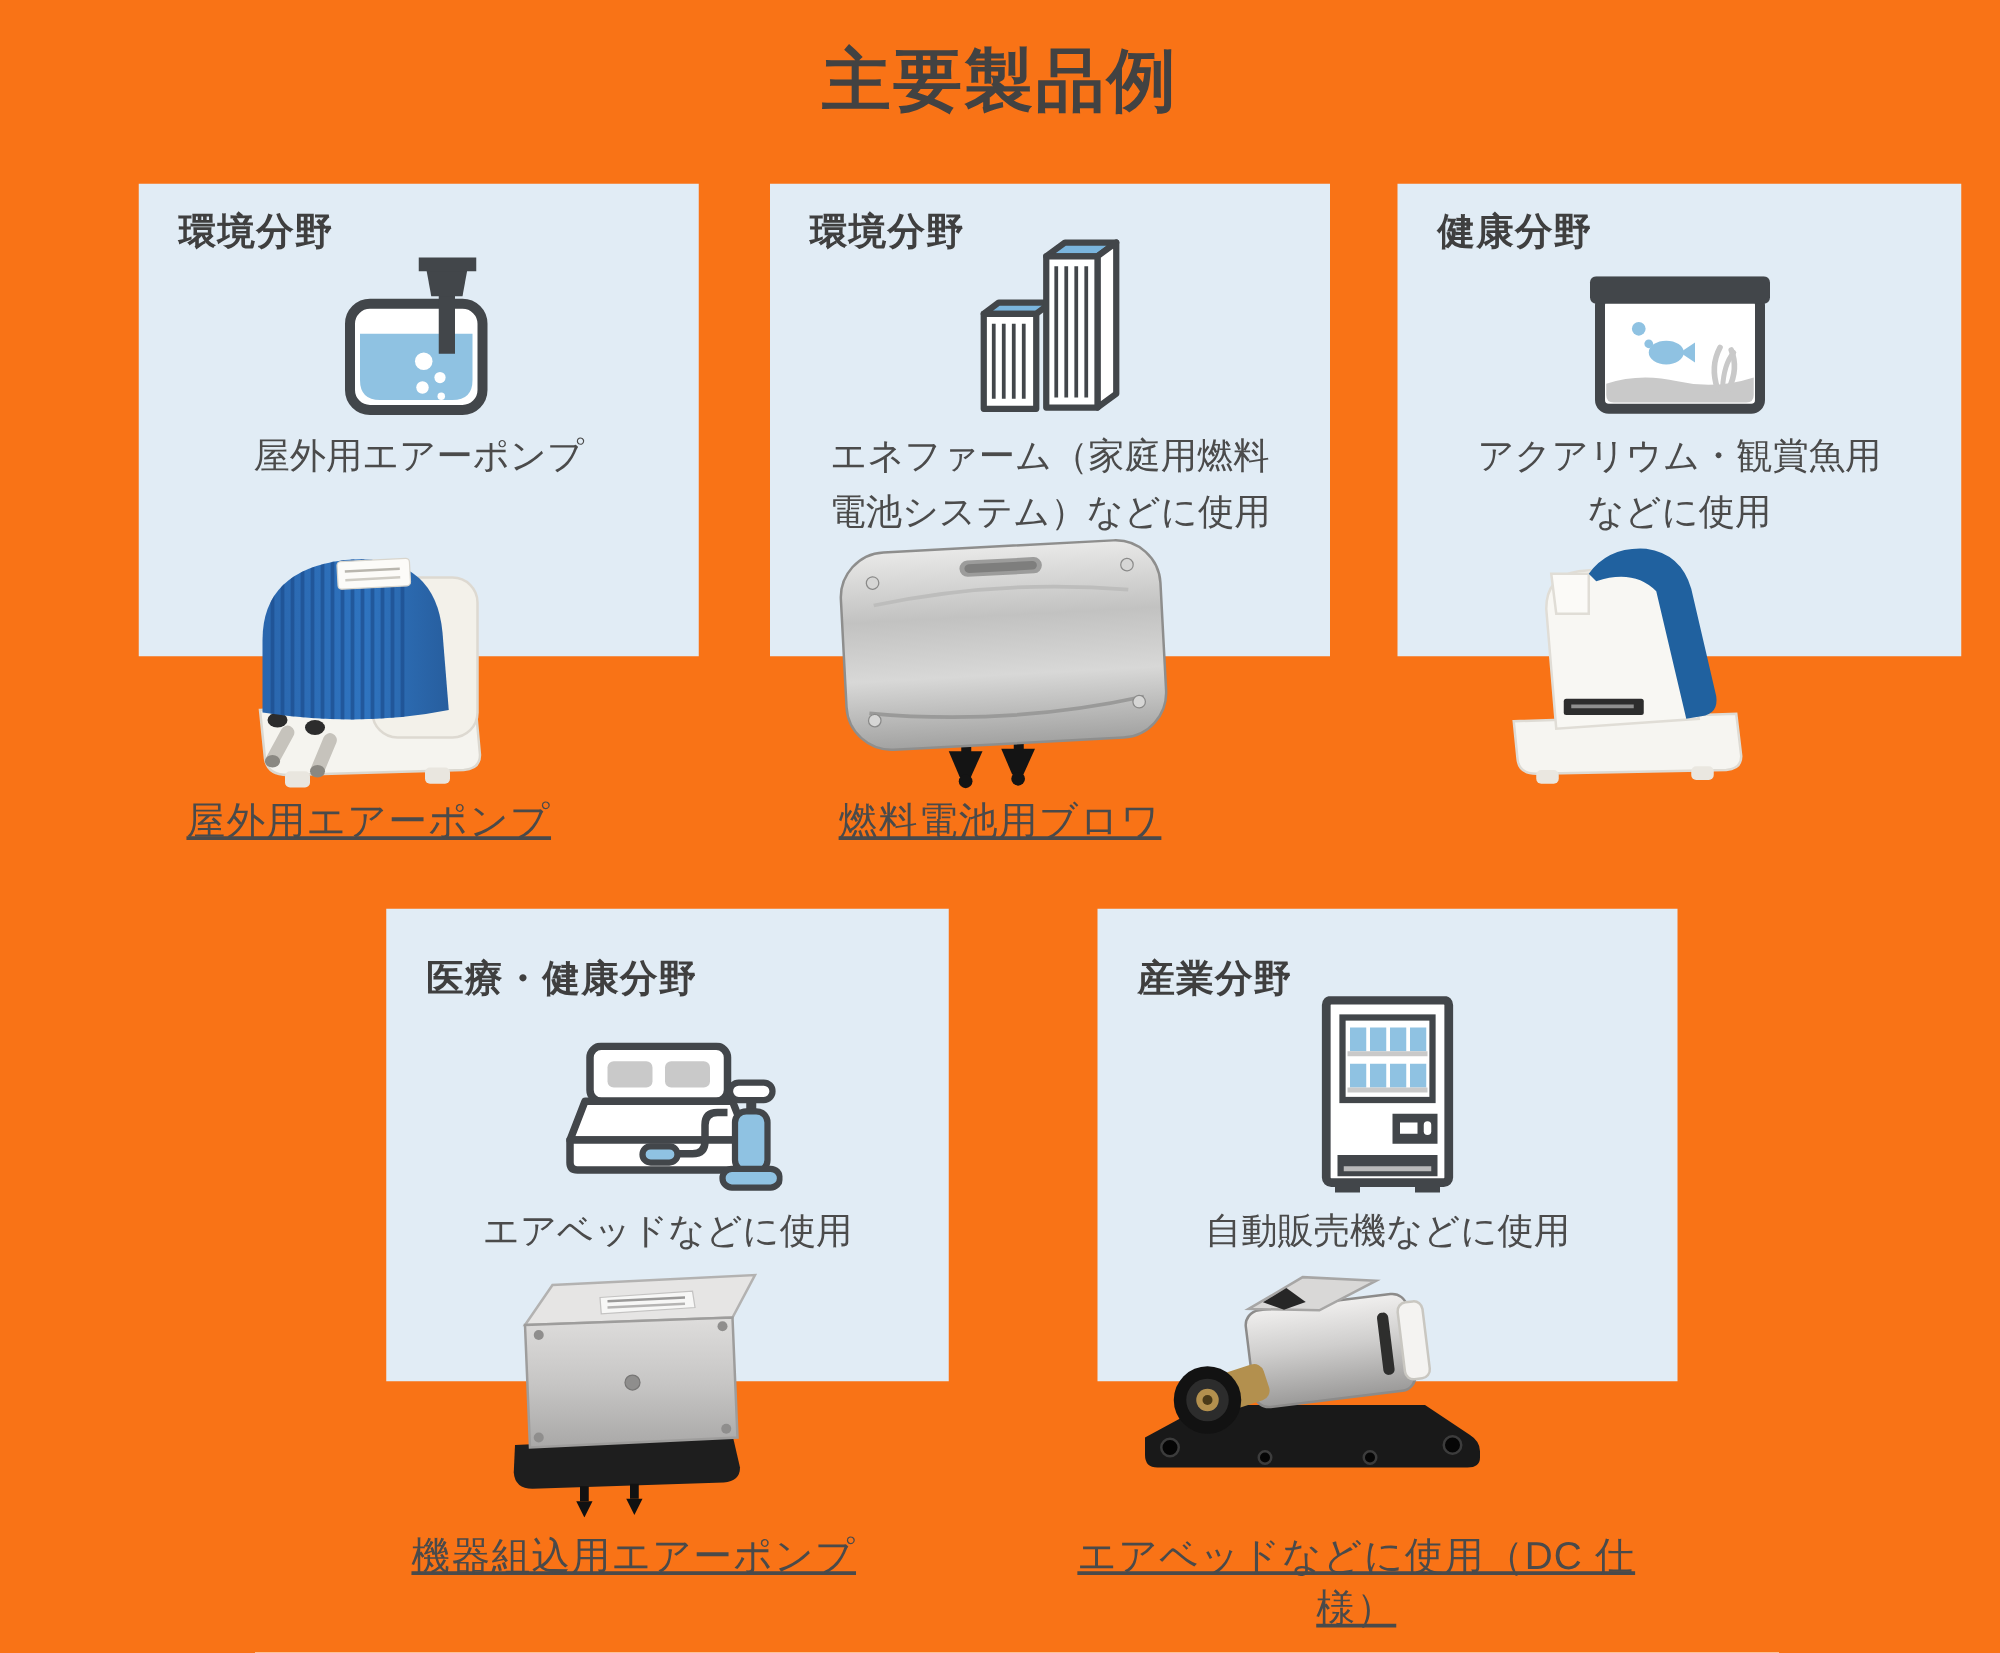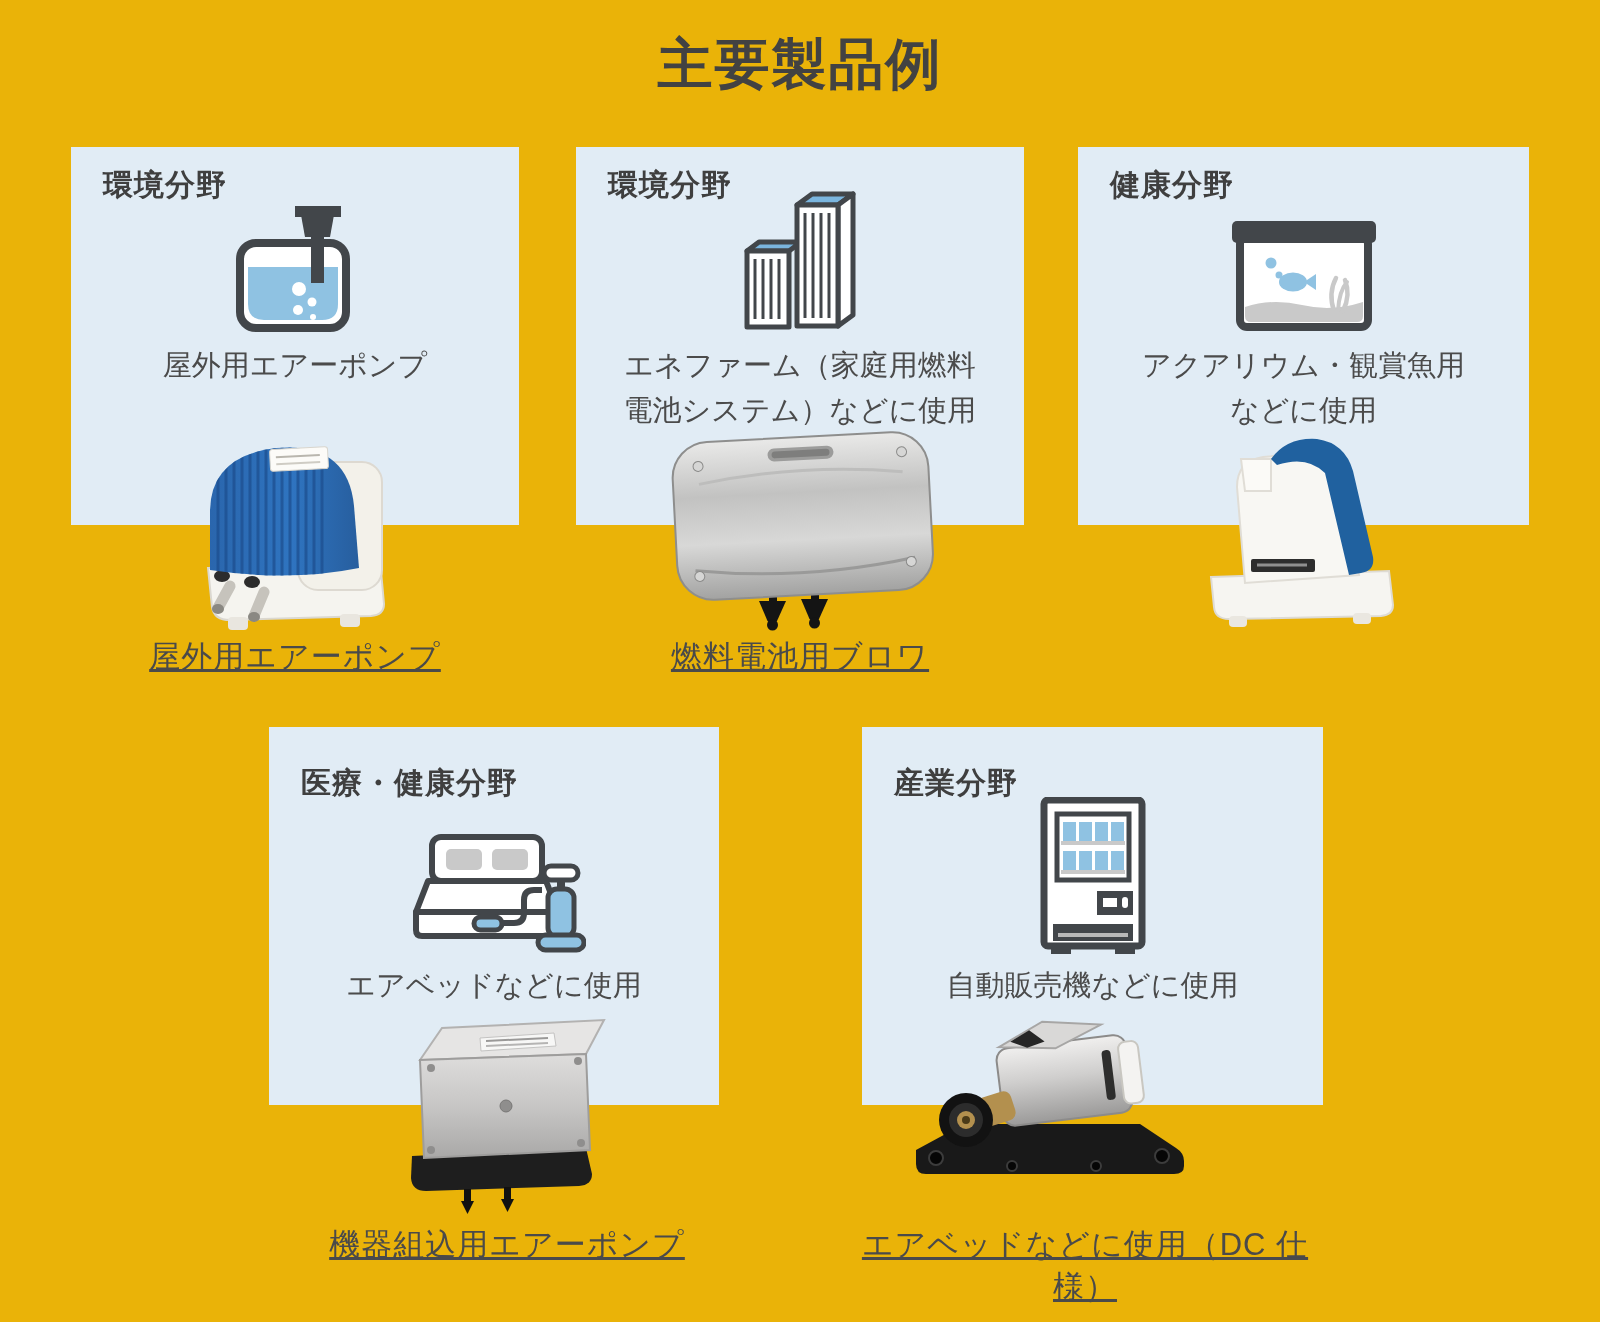--- a/index.html
+++ b/index.html
@@ -1,25 +1,25 @@
 <!DOCTYPE html>
 <html><head>
 <meta charset="utf-8">
 <style>
   html,body{margin:0;padding:0;background:#ffffff;}
-  .page{position:relative;width:1600px;height:1322px;background:#eab308;overflow:hidden;
+  .page{position:relative;width:1600px;height:1322px;background:#f97316;overflow:hidden;
         font-family:"Liberation Sans","DejaVu Sans",sans-serif;color:#454545;}
   .title{position:absolute;left:0;top:28px;width:1600px;margin:0;text-align:center;
          font-size:55px;font-weight:700;color:#424242;letter-spacing:2px;}
-  .card{position:absolute;background:#e1ecf5;width:448px;height:378px;}
+  .card{position:absolute;background:#e1ecf5;width:448px;height:378px;margin-left:40px;}
   .c1{left:71px;top:147px;}
   .c2{left:576px;top:147px;}
   .c3{left:1078px;top:147px;width:451px;}
   .c4{left:269px;top:727px;width:450px;}
-  .c5{left:862px;top:727px;width:461px;}
+  .c5{left:838px;top:727px;width:416px;padding-left:48px;}
   .field{position:absolute;left:32px;top:18px;font-size:30px;font-weight:700;color:#3f3f3f;letter-spacing:1px;}
   .row2 .field{top:36px;}
   .icon-wrap{position:absolute;left:0;right:0;top:40px;height:146px;
              display:flex;justify-content:center;align-items:flex-end;}
   .row2 .icon-wrap{top:66px;height:163px;}
   .caption{position:absolute;left:0;right:0;top:196px;text-align:center;
            font-size:29px;line-height:45px;color:#4b4b4b;}
   .row2 .caption{top:236px;}
   .product{position:absolute;}
   .p1{left:178px;top:418px;}

